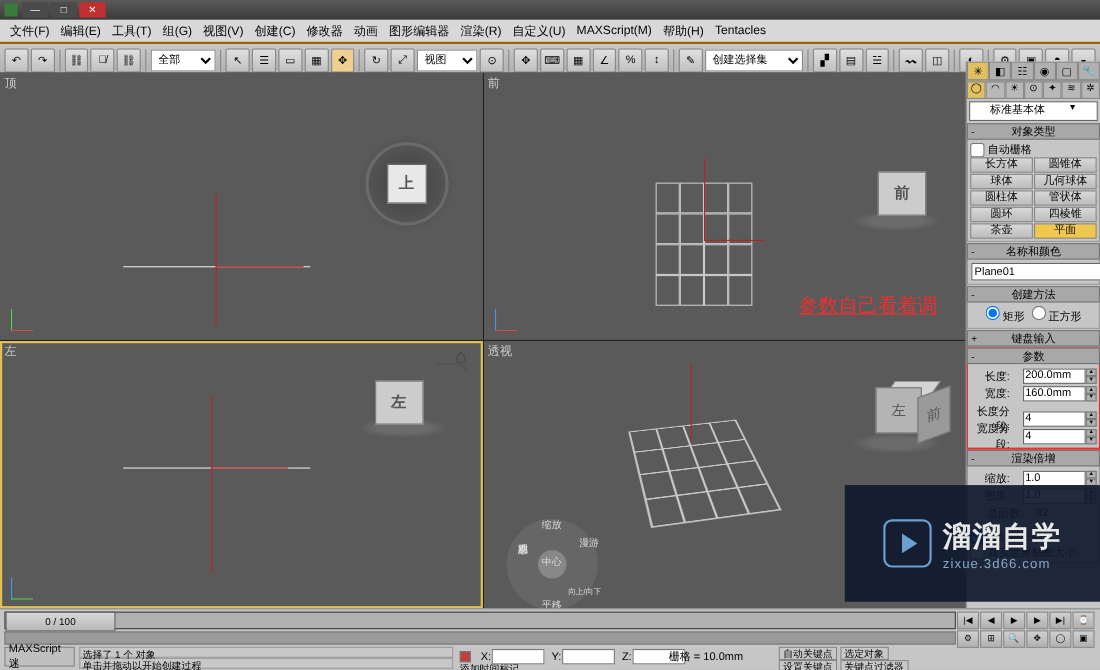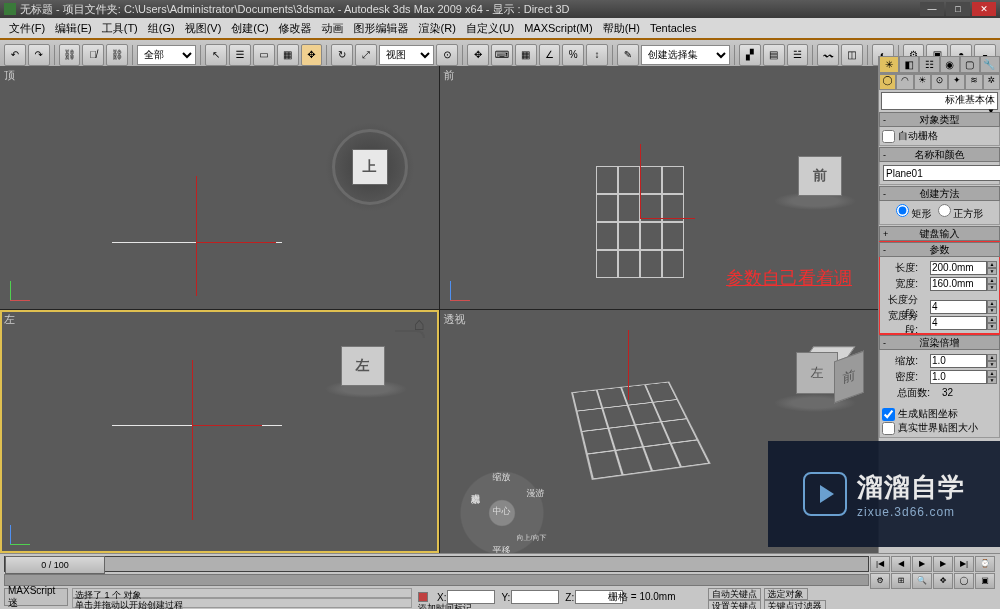--- a/index.html
+++ b/index.html
@@ -53,21 +53,21 @@
 .swheel { position: absolute; width: 96px; height: 96px; border-radius: 50%; background: radial-gradient(circle,#888 18%,#666 20%,#666 60%,transparent 62%); font-size: 9px; color: #ddd; }
 .swheel .seg { position:absolute; width:40px; text-align:center; }
 
 
 .cmdpanel { position: absolute; top: 56px; right: 0; width: 122px; height: 530px; background: #c6c6c6; border-left: 1px solid #888; font-size: 10px; display: flex; flex-direction: column; overflow: hidden; }
 .cp-tabs { display: flex; height: 18px; border-bottom: 1px solid #888; background: #b0b0b0; }
 .cp-tabs .t { flex: 1; border: 1px solid #888; display: flex; align-items: center; justify-content: center; cursor: pointer; font-size: 10px; }
 .cp-tabs .t.active { background: #e0c060; }
 .cp-subtabs { display: flex; height: 16px; }
 .cp-subtabs .t { flex:1; border:1px solid #888; background:#b8b8b8; font-size:9px; text-align:center; }
-.cp-dd { height: 18px; background: #fff; border: 1px solid #666; margin: 2px; display: flex; align-items: flex-end; padding: 0 2px; flex-direction: column; }
+.cp-dd { height: 18px; background: #fff; border: 1px solid #666; margin: 2px; display: flex; align-items: flex-start; padding: 0 18px; }
 .cp-dd .arr { margin-left: auto; font-size: 8px; }
 .rollout { margin: 0 0 1px 0; }
 .rollout-hd { height: 15px; background: #a8a8a8; border: 1px solid #777; display: flex; align-items: center; justify-content: center; position: relative; cursor: pointer; }
 .rollout-hd .pm { position: absolute; left: 3px; font-size: 9px; }
 .rollout-body { background: #c6c6c6; border: 1px solid #999; border-top: none; padding: 2px; }
 .btn-grid { display: grid; grid-template-columns: 1fr 1fr; gap: 1px; }
 .btn-grid .b { height: 14px; background: linear-gradient(#d8d8d8,#bcbcbc); border: 1px solid #888; text-align: center; font-size: 10px; line-height: 12px; cursor: pointer; }
 .btn-grid .b.active { background: #f0c850; }
 .field-row { display: flex; align-items: center; height: 15px; margin: 1px 0; }
 .field-row label { width: 48px; text-align: right; padding-right: 12px; font-size: 10px; }
@@ -105,21 +105,20 @@
 .watermark .logo::before { content:""; width:0; height:0; border-left:14px solid #6aa0d0; border-top:9px solid transparent; border-bottom:9px solid transparent; margin-left:4px; }
 .watermark .txt { color: #e8e8e8; }
 .watermark .txt .big { font-size: 26px; font-weight: 600; letter-spacing: 1px; }
 .watermark .txt .small { font-size: 12px; color: #88a8c8; letter-spacing: 1px; }
 </style>
 </head>
 <body>
 
 <div class="titlebar">
   <div class="app-icon"></div>
-  <div class="title-text">无标题    - 项目文件夹: C:\Users\Administrator\Documents\3dsmax    - Autodesk 3ds Max  2009 x64   - 显示 : Direct 3D</div>
   <div class="winbtns">
     <div class="winbtn">—</div>
     <div class="winbtn">□</div>
     <div class="winbtn close">✕</div>
   </div>
 </div>
 
 <div class="menubar">
   <span>文件(F)</span>
   <span>编辑(E)</span>
@@ -315,20 +314,32 @@
   <div class="rollout">
     <div class="rollout-hd">
         <span class="pm">-</span>
         <span>对象类型</span>
       </div>
     <div class="rollout-body">
       <div class="chk-row">
           <input type="checkbox" style="">
           <span>自动栅格</span>
         </div>
+      <div class="btn-grid">
+        <div class="b">长方体</div>
+        <div class="b">圆锥体</div>
+        <div class="b">球体</div>
+        <div class="b">几何球体</div>
+        <div class="b">圆柱体</div>
+        <div class="b">管状体</div>
+        <div class="b">圆环</div>
+        <div class="b">四棱锥</div>
+        <div class="b">茶壶</div>
+        <div class="b active">平面</div>
+      </div>
     </div>
   </div>
 
   <div class="rollout">
     <div class="rollout-hd">
         <span class="pm">-</span>
         <span>名称和颜色</span>
       </div>
     <div class="rollout-body">
       <div class="name-field">

